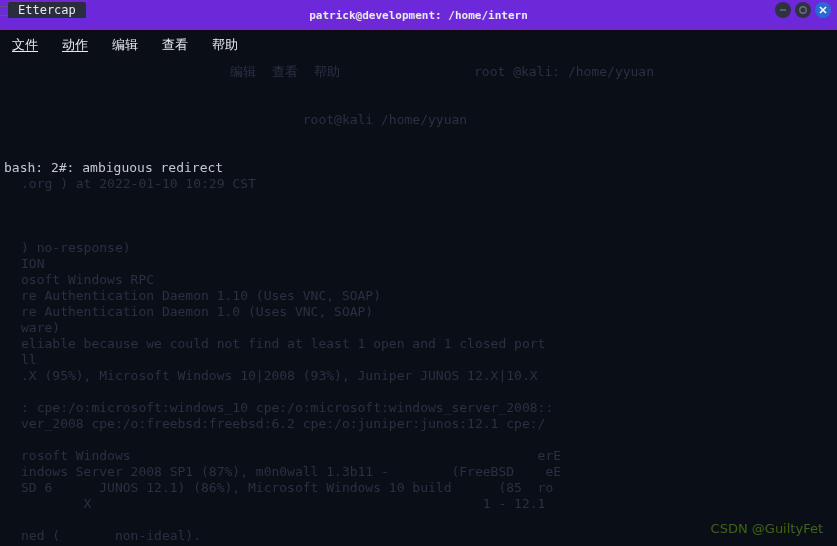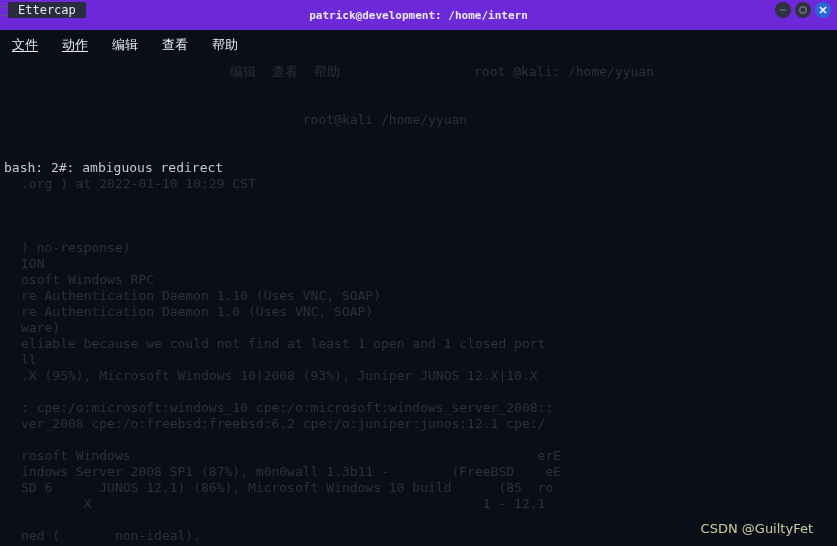--- a/index.html
+++ b/index.html
@@ -97,23 +97,23 @@
       padding: 6px 4px;
       color: #2a3142;
       pointer-events: none;
       line-height: 16px;
     }
     .front-layer {
       position: relative;
     }
     .watermark {
       position: absolute;
-      right: 24px;
+      right: 14px;
       bottom: 10px;
-      color: #fef9c3;
+      color: #4d7c0f;
       font-size: 13px;
       font-family: "DejaVu Sans", sans-serif;
       opacity: 0.8;
     }
     .small-icon {
       position: absolute;
       left: -2px;
       top: 4px;
       width: 14px;
       height: 14px;

